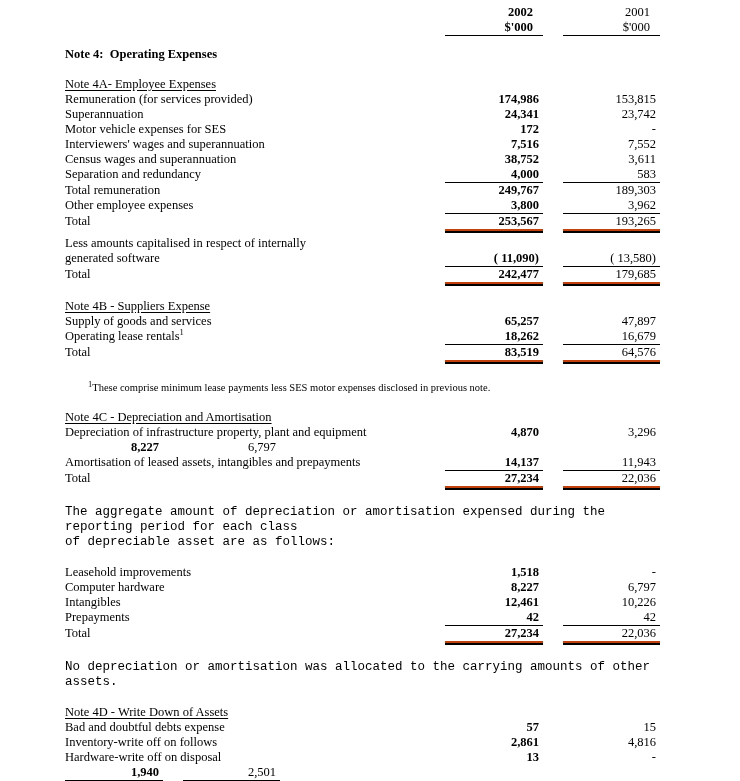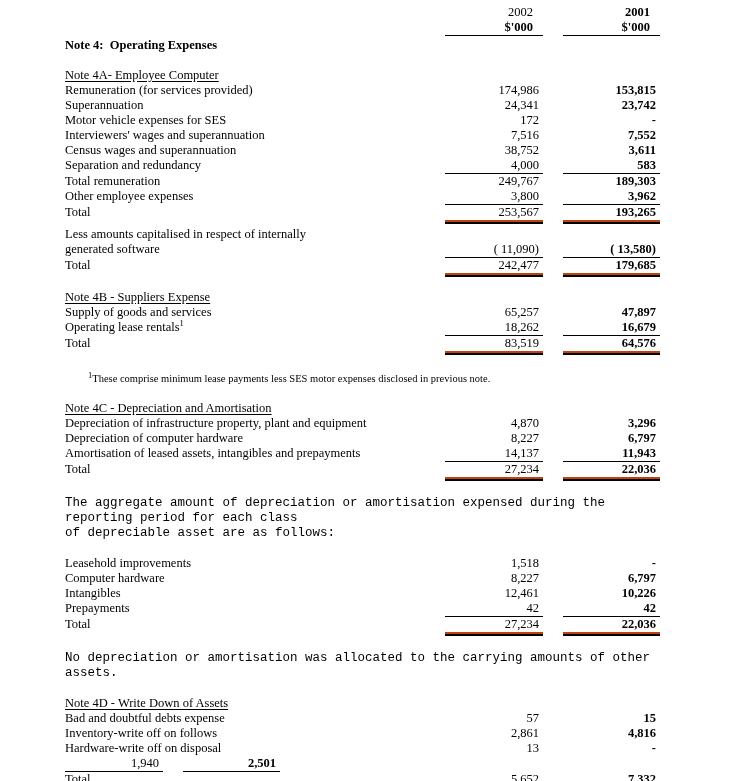--- a/index.html
+++ b/index.html
@@ -6,27 +6,27 @@
   html, body { margin: 0; padding: 0; background: #ffffff; }
   .page {
     width: 740px; height: 781px; overflow: hidden;
     background: #ffffff; color: #000000;
     font-family: "Liberation Serif", serif;
     font-size: 12.5px; line-height: 15px;
     padding: 5px 80px 0 65px;
   }
   .row { display: flex; }
   .cell-label { flex: 1; min-width: 0; }
-  .cell-2002 { width: 98px; text-align: right; padding-right: 4px; font-weight: normal; position: relative; }
+  .cell-2002 { width: 98px; text-align: right; padding-right: 4px; font-weight: bold; position: relative; }
   .cell-gap  { width: 20px; }
-  .cell-2001 { width: 97px; text-align: right; padding-right: 4px; position: relative; font-weight: bold; }
+  .cell-2001 { width: 97px; text-align: right; padding-right: 4px; position: relative; }
   .head-pad  { padding-right: 10px; }
   .head-unit-bold { font-weight: bold; }
   .underline-cell { border-bottom: 1.5px solid #000; }
-  .title-row { font-weight: bold; white-space: pre; margin-top: 2px; }
+  .title-row { font-weight: bold; white-space: pre; margin-top: 11px; }
   .section { margin-top: 15px; }
   .heading-text { text-decoration: underline; text-underline-offset: 2px; }
   .rule-single .cell-2002, .rule-single .cell-2001 { border-bottom: 1.5px solid #000; }
   .rule-double .cell-2002, .rule-double .cell-2001 { border-bottom: 2px solid #c2410c; }
   .rule-double .cell-2002::after, .rule-double .cell-2001::after {
     content: ""; position: absolute; left: 0; right: 0; bottom: -4px;
     border-bottom: 2px solid #000;
   }
   .rule-double { margin-bottom: 5px; }
   .paragraph { margin-top: 17px; font-family: Liberation Mono, monospace; }
@@ -52,21 +52,21 @@
     <span class="cell-2001 head-pad underline-cell">$'000</span>
   </div>
 
   <div class="row title-row">
     <span>Note 4:  Operating Expenses</span>
   </div>
 
   <div id="sections">
       <div class="section">
         <div class="row heading-row">
-          <span class="heading-text">Note 4A- Employee Computer</span>
+          <span class="heading-text">Note 4A- Employee Expenses</span>
         </div>
         <div class="row">
           <span class="cell-label"><span>Remuneration (for services provided)</span></span>
           <span class="cell-2002">174,986</span>
           <span class="cell-gap"></span>
           <span class="cell-2001">153,815</span>
         </div>
         <div class="row">
           <span class="cell-label"><span>Superannuation</span></span>
           <span class="cell-2002">24,341</span>
@@ -162,21 +162,20 @@
         <div class="row heading-row">
           <span class="heading-text">Note 4C - Depreciation and Amortisation</span>
         </div>
         <div class="row">
           <span class="cell-label"><span>Depreciation of infrastructure property, plant and equipment</span></span>
           <span class="cell-2002">4,870</span>
           <span class="cell-gap"></span>
           <span class="cell-2001">3,296</span>
         </div>
         <div class="row">
-          <span class="cell-label"><span>Depreciation of computer hardware</span></span>
           <span class="cell-2002">8,227</span>
           <span class="cell-gap"></span>
           <span class="cell-2001">6,797</span>
         </div>
         <div class="row rule-single">
           <span class="cell-label"><span>Amortisation of leased assets, intangibles and prepayments</span></span>
           <span class="cell-2002">14,137</span>
           <span class="cell-gap"></span>
           <span class="cell-2001">11,943</span>
         </div>

